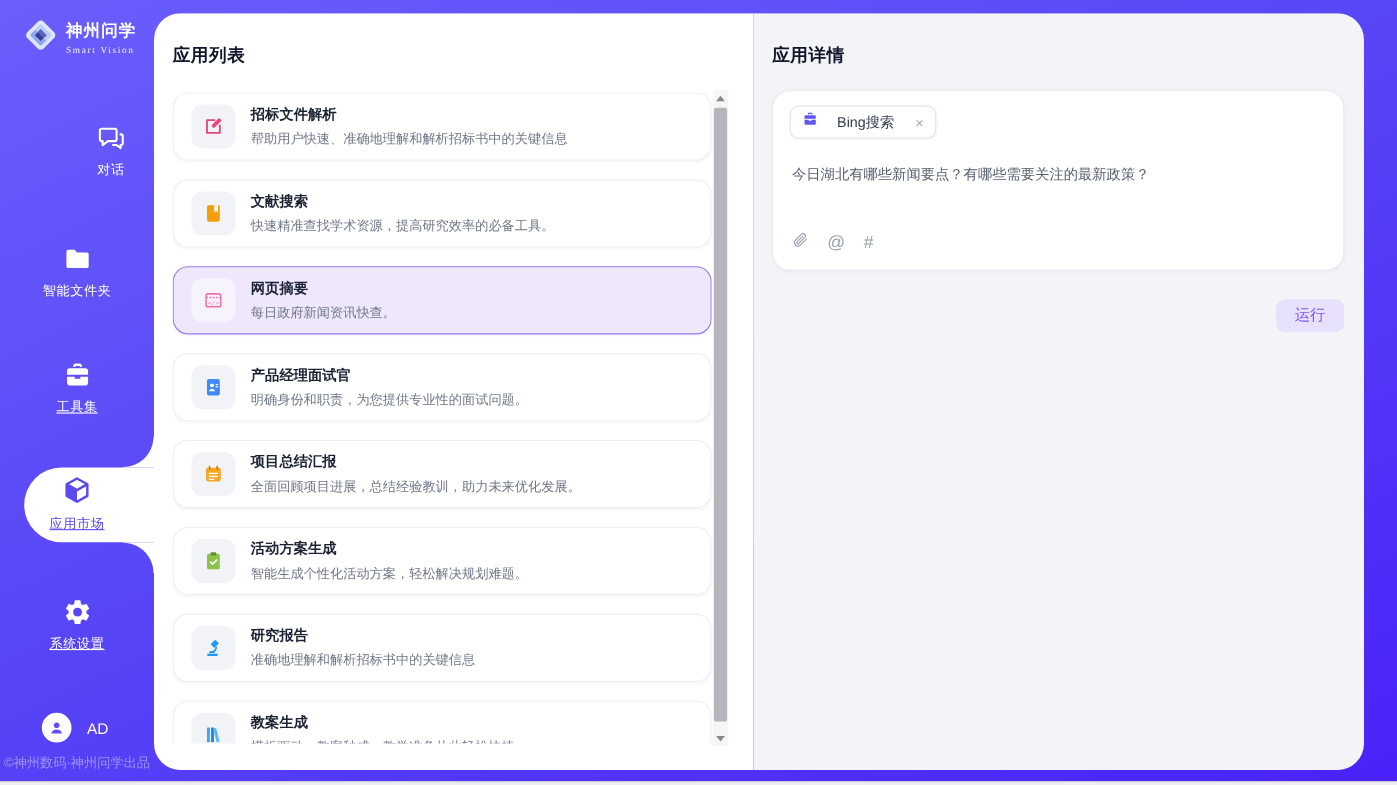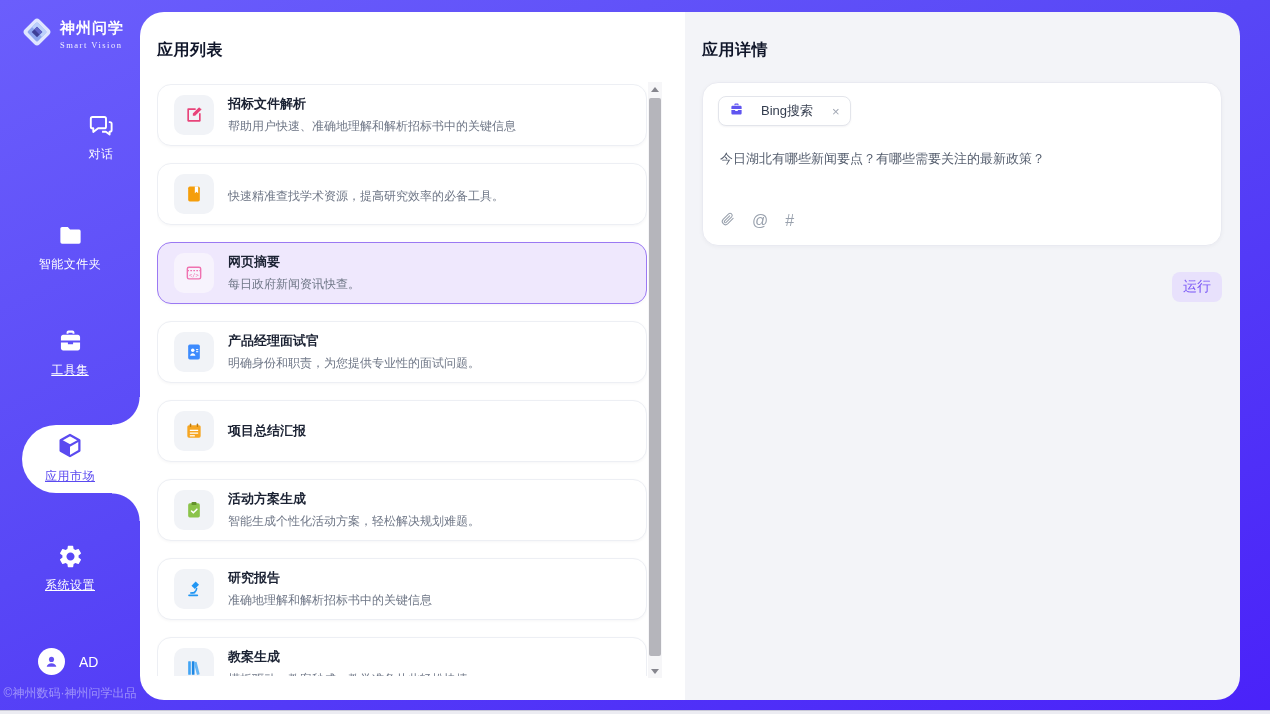--- a/index.html
+++ b/index.html
@@ -27,21 +27,21 @@
   .tri-down { width:0; height:0; border-left:4px solid transparent; border-right:4px solid transparent; border-top:5px solid #86868e; }
   .sb-thumb { position:absolute; left:1px; top:16px; width:12px; height:558px; background:#b5b5bb; border-radius:2px; }
   
   .input-card { position:absolute; left:17px; top:70px; right:18px; height:164px; background:#fff; border:1px solid #e9eaf1; border-radius:16px; box-shadow:0 1px 4px rgba(20,25,60,.04); }
   .tool-tag { position:absolute; left:15px; top:13px; height:30px; display:inline-flex; align-items:center; gap:17px; padding:0 10px; background:#fff; border:1px solid #e3e5eb; border-radius:8px; box-shadow:0 1px 2px rgba(20,25,60,.05); cursor:pointer;}
   .tool-tag .tag-label { font-size:13px; color:#333c4e; }
   .tool-tag .tag-close { font-size:13px; color:#a1a7b3; margin-left:2px; cursor:pointer;}
   .question { position:absolute; left:17px; top:66px; right:16px; font-size:13px; color:#555e6e; line-height:1.5; }
   .attach-row { position:absolute; left:17px; bottom:14px; display:flex; align-items:center; gap:17px; color:#9aa2ae; }
   .glyph-btn { font-size:16px; color:#9aa2ae; cursor:pointer; line-height:1;}
-  .run-btn { position:absolute; right:18px; top:260px; width:50px; height:30px; background:#e8e1fc; border:none; border-radius:8px; color:#7a58f6; font-size:14px; font-family:inherit; cursor:pointer; }
+  .run-btn { position:absolute; right:18px; top:260px; width:62px; height:30px; background:#e8e1fc; border:none; border-radius:8px; color:#7a58f6; font-size:14px; font-family:inherit; cursor:pointer; }
   
   .sidebar { position:absolute; left:0; top:0; width:140px; height:711px; color:#fff; }
   .logo { position:absolute; top:14px; left:19px; display:flex; align-items:center; gap:5px; }
   .logo-name { font-size:15px; font-weight:700; letter-spacing:1px; }
   .logo-sub { font-size:8.5px; letter-spacing:1.5px; color:rgba(255,255,255,.9); margin-top:2px;font-family:Liberation Serif, serif; }
   .nav-item { position:absolute; left:0; width:140px; text-align:center; cursor:pointer; }
   .nav-item svg { display:block; margin:0 auto; }
   .nav-label { display:inline-block; font-size:12px; color:#fff; margin-top:7px; letter-spacing:.5px;}
   .nav-label.underlined { text-decoration:underline; }
   .market-notch { position:absolute; top:425px; left:22px; width:118px; height:68px; background:#fff; border-radius:34px 0 0 34px; }
@@ -82,20 +82,21 @@
       </div>
 
       <div class="card">
         <div class="card-icon">
           <svg width="20" height="20" viewBox="0 0 24 24">
               <rect x="5" y="3" width="14" height="18" rx="2" fill="#f59e0b"></rect>
               <path d="M13 3h4v8l-2-1.7L13 11z" fill="#fff"></path>
             </svg>
         </div>
         <div>
+            <div class="card-title">文献搜索</div>
              <div class="card-desc">快速精准查找学术资源，提高研究效率的必备工具。</div>
           </div>
       </div>
 
       <div class="card selected">
         <div class="card-icon">
           <svg width="20" height="20" viewBox="0 0 24 24">
               <rect x="4" y="5" width="16" height="14" rx="2" fill="none" stroke="#ef72b0" stroke-width="1.7"></rect>
               <line x1="4" y1="9" x2="20" y2="9" stroke="#ef72b0" stroke-width="1.5" stroke-dasharray="2 1.6"></line>
               <text x="12" y="16.6" font-size="6.5" text-anchor="middle" fill="#ef72b0" font-family="DejaVu Sans Mono, monospace">&lt;/&gt;</text>
@@ -129,20 +130,21 @@
               <rect x="4" y="5" width="16" height="15" rx="2" fill="#f6a623"></rect>
               <rect x="7" y="3" width="1.7" height="4.2" rx=".8" fill="#c07c09"></rect>
               <rect x="15.3" y="3" width="1.7" height="4.2" rx=".8" fill="#c07c09"></rect>
               <rect x="7" y="10.5" width="10" height="1.5" fill="#fff"></rect>
               <rect x="7" y="13.8" width="10" height="1.5" fill="#fff"></rect>
               <rect x="7" y="17" width="6" height="1.5" fill="#fff"></rect>
             </svg>
         </div>
         <div>
             <div class="card-title">项目总结汇报</div>
+             <div class="card-desc">全面回顾项目进展，总结经验教训，助力未来优化发展。</div>
           </div>
       </div>
 
       <div class="card">
         <div class="card-icon">
           <svg width="20" height="20" viewBox="0 0 24 24">
               <rect x="5" y="4" width="14" height="17" rx="2" fill="#8bc34a"></rect>
               <rect x="9" y="2.5" width="6" height="3.6" rx="1" fill="#63922b"></rect>
               <path d="M9 13.2l2.2 2.2 4.3-4.4" stroke="#fff" stroke-width="1.8" fill="none" stroke-linecap="round" stroke-linejoin="round"></path>
             </svg>

